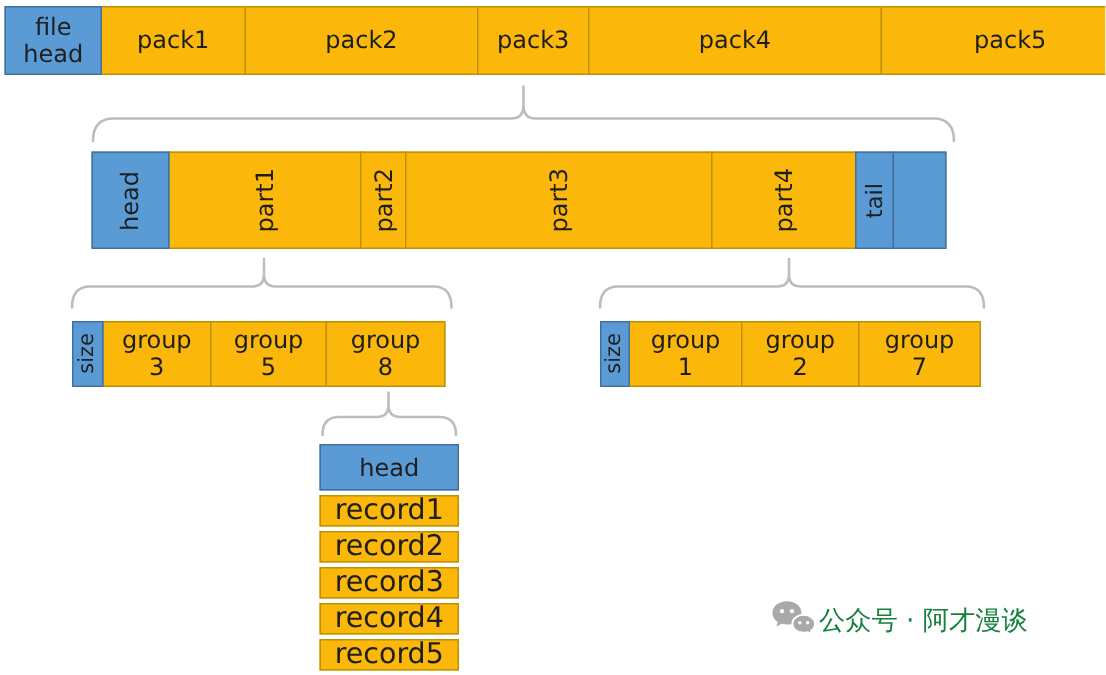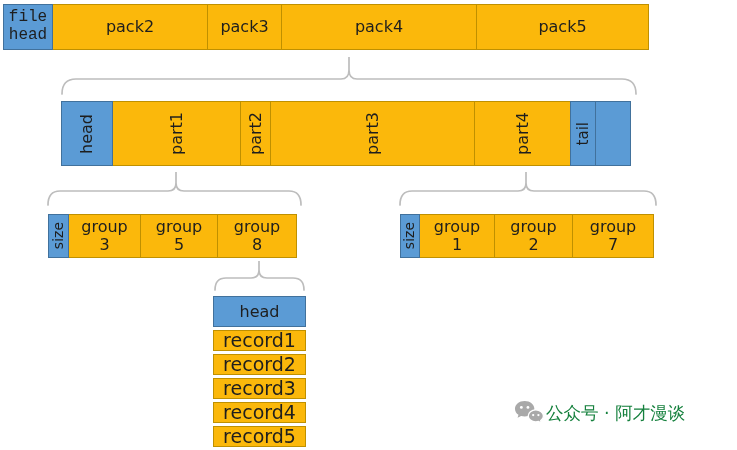--- a/index.html
+++ b/index.html
@@ -70,23 +70,26 @@
     font-size: 17.5px;
     white-space: nowrap;
   }
 </style>
 </head>
 <body>
 
 <div id="canvas">
 
   <div class="row" style="left:3px; top:4px; height:46px;">
-    <div class="cell blue" style="width:50px;font-family:Liberation Mono, monospace;">
+    <div class="cell blue" style="width:65px;">
       <span><span>file</span><br><span>head</span></span>
     </div>
+    <div class="cell" style="width:97px;">
+        <span>pack1</span>
+      </div>
     <div class="cell" style="width:156px;">
         <span>pack2</span>
       </div>
     <div class="cell" style="width:75px;">
         <span>pack3</span>
       </div>
     <div class="cell" style="width:196px;">
         <span>pack4</span>
       </div>
     <div class="cell" style="width:173px;justify-content:center;">

